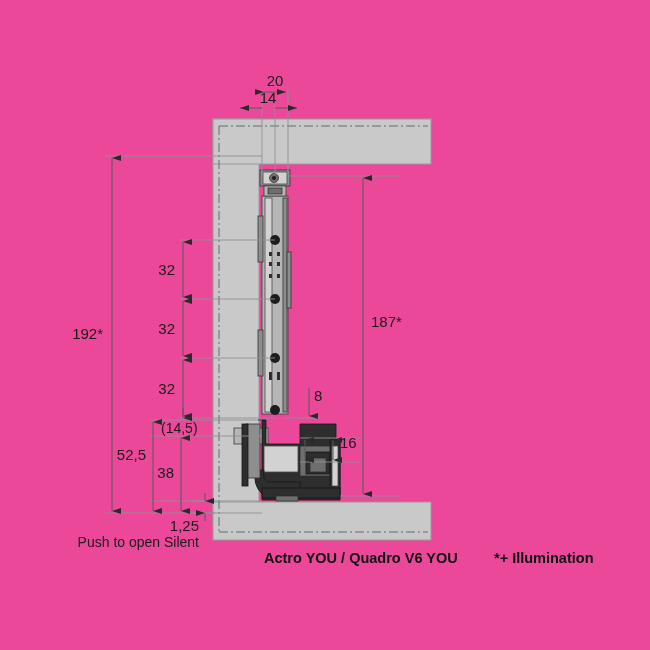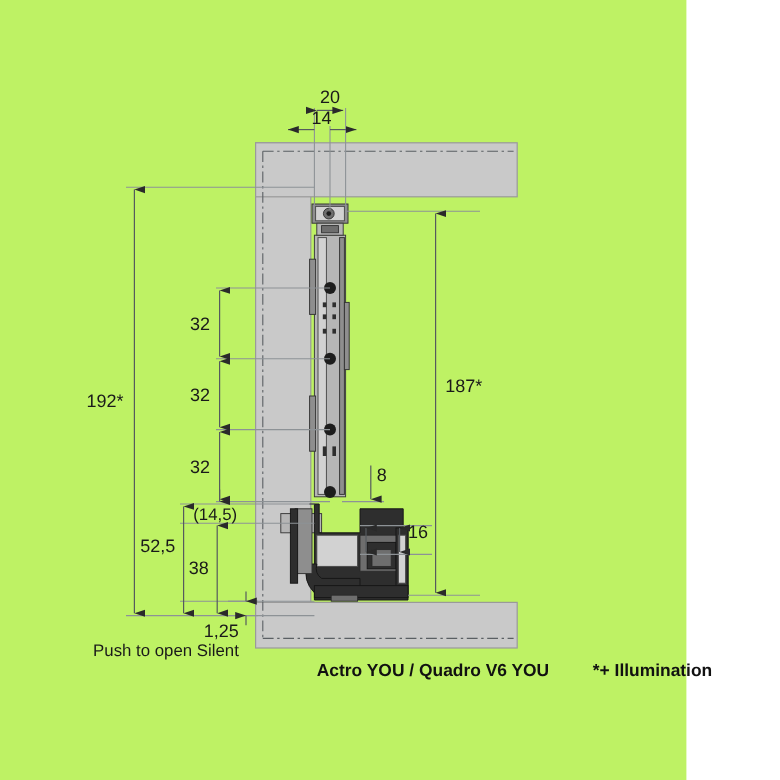--- a/index.html
+++ b/index.html
@@ -8,23 +8,23 @@
     background: #ffffff;
   }
   body {
     width: 650px;
     height: 650px;
     font-family: "Liberation Sans", sans-serif;
     overflow: hidden;
   }
   #stage {
     position: relative;
-    width: 572px;
+    width: 650px;
     height: 650px;
-    background: #bef264;
+    background: #ec4899;
   }
   svg#drawing {
     position: absolute;
     left: 0;
     top: 0;
     width: 650px;
     height: 650px;
     display: block;
   }
   .dim-text {

